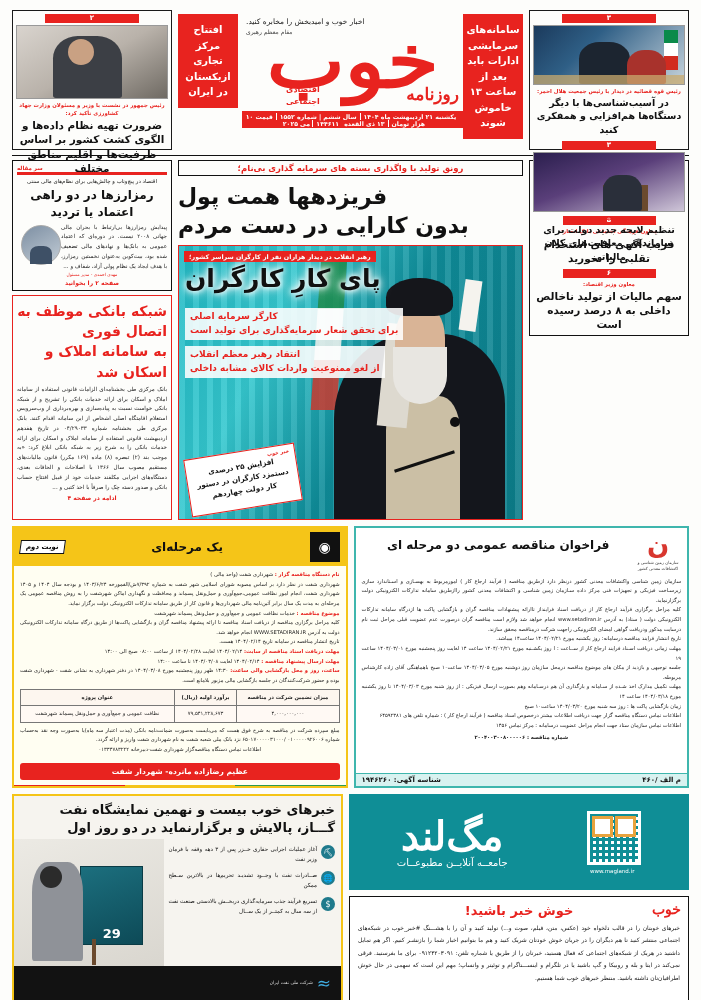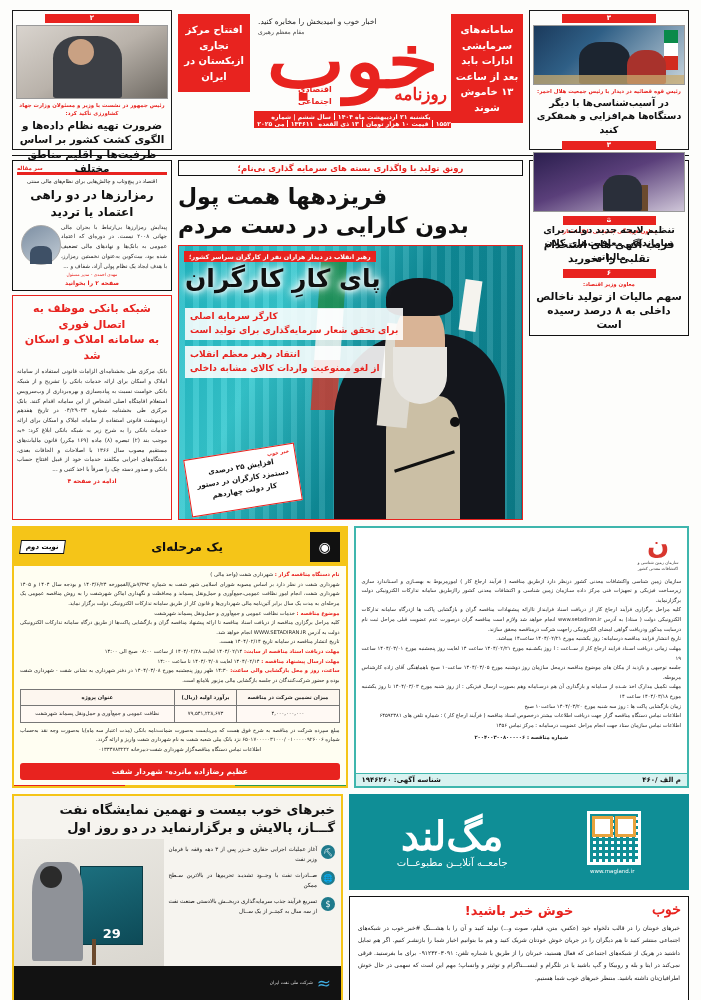--- a/index.html
+++ b/index.html
@@ -135,21 +135,21 @@
     position: absolute; bottom: 2px; right: 0; left: 0;
     background: #e8231f; color: #fff;
     font-size: 6.2px; font-weight: bold;
     text-align: center; padding: 1.5px 0;
     letter-spacing: .2px;
   }
   .dateline span { padding: 0 3px; border-left: 1px solid #fff; }
   .dateline span:last-child { border-left: none; }
 
   .redbox {
-    width: 72px; background: #e8231f; color: #fff;
+    width: 60px; background: #e8231f; color: #fff;
     font-size: 10px; font-weight: bold; line-height: 1.55;
     text-align: center; padding: 8px 3px; align-self: flex-start;
     margin-top: 4px;
   }
   .redbox.rb2 { margin-right: 4px; }
 
   
   .hr-black { border-top: 1.5px solid #111; margin: 5px 0 4px 0; }
 
   
@@ -277,22 +277,22 @@
   }
   .card .sub-kicker {
     color: #111; font-size: 5.4px; text-align: center;
     line-height: 1.5; margin-top: 1px;
   }
   .card .title-md {
     font-size: 12px; font-weight: bold; color: #111;
     text-align: center; line-height: 1.4; margin: 2px 0;
   }
   .card .title-red {
-    font-size: 11px; font-weight: bold; color: #e8231f;
-    text-align: center; line-height: 1.45; margin: 1px 0 3px 0;
+    font-size: 14px; font-weight: bold; color: #e8231f;
+    text-align: right; line-height: 1.45; margin: 1px 0 3px 0;
   }
   .bodytext {
     font-size: 5.6px; color: #222; line-height: 1.75;
     text-align: justify; text-justify: inter-word;
   }
   .author-pic {
     float: left; width: 40px; height: 40px; border-radius: 50%;
     background: linear-gradient(150deg,#7d8fa3,#c3cdd6);
     margin: 2px 0 2px 4px; border: .5px solid #aaa;
     position: relative;
@@ -633,20 +633,21 @@
   </div>
 
   <div class="ads-row">
 
     <div class="ad ad-tender-right">
       <div class="tr-head">
         <div class="org-mark">
           <div class="glyph">ن</div>
           <div class="cap">سازمان زمین شناسی و اکتشافات معدنی کشور</div>
         </div>
+        <div class="tr-title">فراخوان مناقصه عمومی دو مرحله ای</div>
       </div>
       <div class="ad-body">
         <p>سازمان زمین شناسی واکتشافات معدنی کشور درنظر دارد ازطریق مناقصه ( فرآیند ارجاع کار ) امورمربوط به بهسـازی و اسـتاندارد سازی زیرسـاخت فیزیکی و تجهیزات فنی مرکز داده سـازمان زمین شناسی و اکتشافات معدنی کشور راازطریق سامانه تدارکات الکترونیکی دولت برگزارنماید.</p>
         <p>کلیه مراحل برگزاری فرآیند ارجاع کار از دریافت اسناد فراینداز تاارائه پیشنهادات مناقصه گران و بازگشایی پاکت ها ازدرگاه سامانه تدارکات الکترونیکی دولت ( ستاد) به آدرس www.setadiran.ir انجام خواهد شد ولازم است مناقصه گران درصورت عدم عضویت قبلی مراحل ثبت نام درسایت مذکور ودریافت گواهی امضای الکترونیکی راجهت شرکت درمناقصه محقق سازند.</p>
         <p>تاریخ انتشار فرایند مناقصه درسامانه: روز یکشنبه مورخ ۱۴۰۴/۰۲/۲۱ ساعت۱۴ میباشد.</p>
         <p>مهلت زمانی دریافت اسـناد فرایند ارجاع کار از ســاعت : ا روز یکشـنبه مورخ ۱۴۰۴/۰۲/۲۱ ساعت ۱۴ لغایت روز پنجشنبه مورخ ۱۴۰۴/۰۳/۰۱ ساعت ۱۹</p>
         <p>جلسه توجیهی و بازدید از مکان های موضوع مناقصه درمحل سازمان روز دوشنبه مورخ ۱۴۰۴/۰۳/۰۵ ساعت۱۰ صبح باهماهنگی آقای زاده کارشناس مربوطه.</p>
         <p>مهلت تکمیل مدارک اخذ شـده از سـامانه و بارگذاری آن هم درسـامانه وهم بصورت ارسال فیزیکی : از روز شنبه مورخ ۱۴۰۴/۰۳/۰۳ تا روز یکشنبه مورخ ۱۴۰۴/۰۳/۱۸ ساعت ۱۴</p>
         <p>زمان بازگشایی پاکت ها : روز سه شنبه مورخ ۱۴۰۴/۰۳/۲۰ ساعت۱۰ صبح</p>
         <p>اطلاعات تماس دستگاه مناقصه گزار جهت دریافت اطلاعات بیشتر درخصوص اسناد مناقصه ( فرآیند ارجاع کار ) : شماره تلفن های ۶۴۵۹۲۳۸۱</p>

